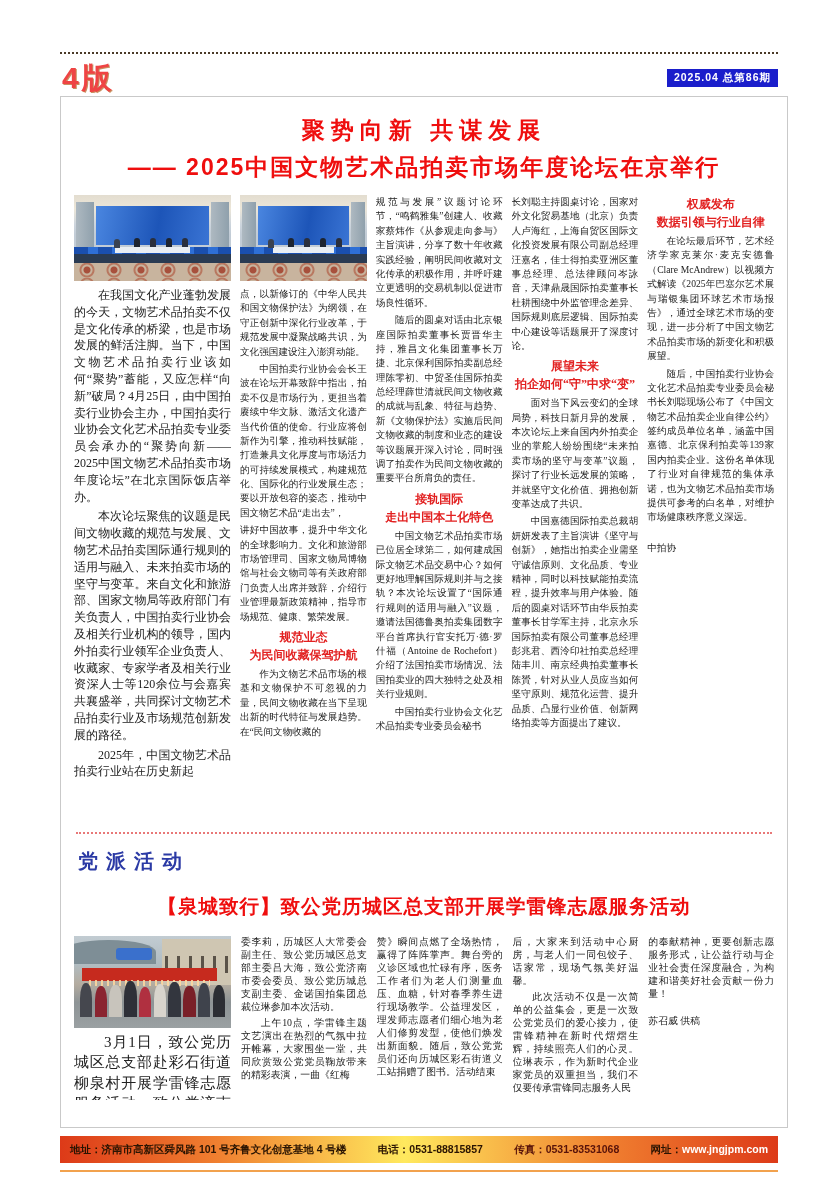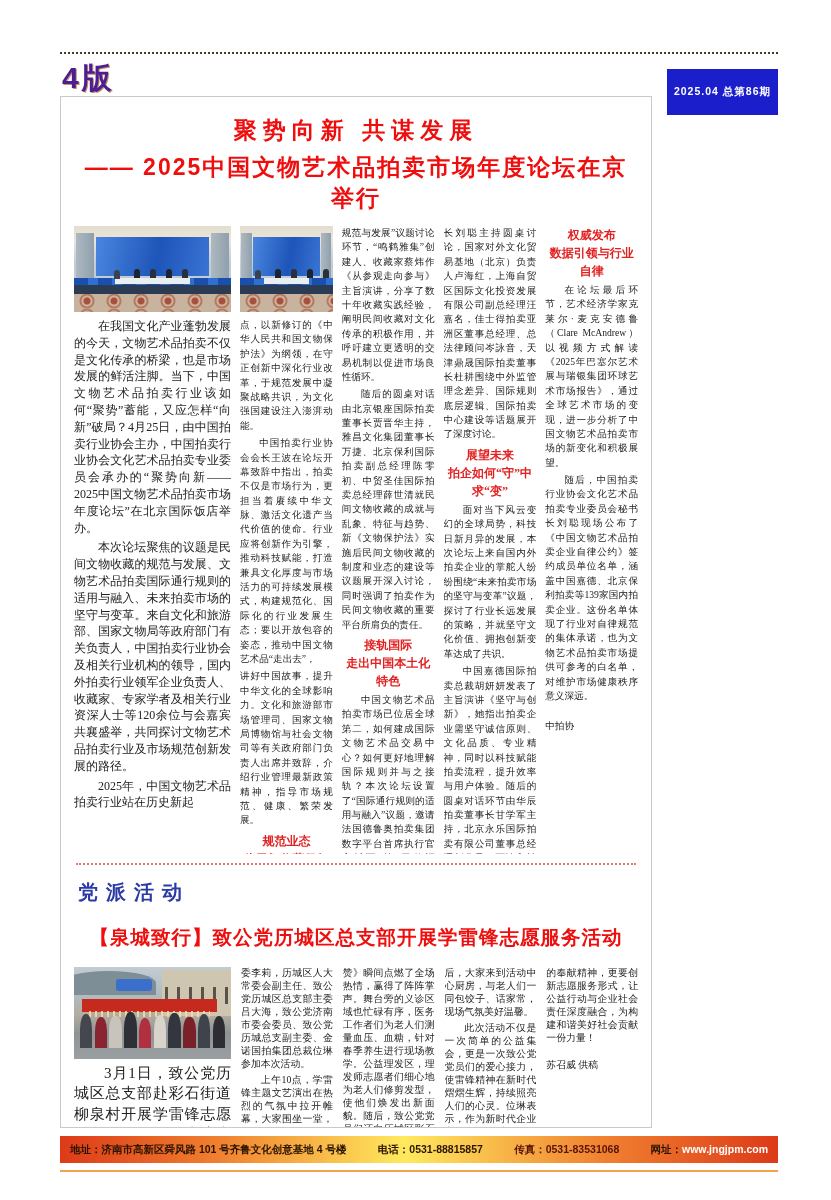--- a/index.html
+++ b/index.html
@@ -3,28 +3,28 @@
 <meta charset="utf-8">
 <style>
   html,body{margin:0;padding:0;background:#ffffff;}
   body{width:831px;height:1200px;position:relative;overflow:hidden;
        font-family:"Liberation Serif", serif;color:#222;}
   .page{position:absolute;inset:0;background:#fff;}
 
   
   .top-dotted{position:absolute;left:60px;top:52px;width:718px;border-top:2px dotted #4a3a28;}
   .page-label{position:absolute;left:62px;top:58px;font-family:"Liberation Sans",sans-serif;
-      font-weight:900;font-size:30px;color:#4c1d95;letter-spacing:3px;
+      font-weight:900;font-size:30px;color:#ef4444;letter-spacing:3px;
       text-shadow:1px 1px 0 #c89060;}
   .issue-badge{position:absolute;right:53px;top:69px;background:#1a1ecb;color:#fff;
       font-family:"Liberation Sans",sans-serif;font-size:10.5px;font-weight:bold;
-      padding:16px 7px;letter-spacing:1px;}
-
-  
-  .main-box{position:absolute;left:60px;top:96px;width:592px;height:1032px;
+      padding:2px 7px;letter-spacing:1px;}
+
+  
+  .main-box{position:absolute;left:60px;top:96px;width:728px;height:1032px;
       border:1px solid #c9c9c9;box-sizing:border-box;padding:8px 13px 0 13px;overflow:hidden;}
 
   
   .a1-title1{margin:10px 0 4px 0;text-align:center;font-family:"Liberation Sans",sans-serif;
       font-weight:900;font-size:23px;color:#ef0e0e;letter-spacing:6px;}
   .a1-title2{margin:6px 0 0 0;text-align:center;font-family:"Liberation Sans",sans-serif;
       font-weight:900;font-size:23px;color:#ef0e0e;letter-spacing:2px;}
   .a1cols{display:flex;gap:9px;height:628px;margin-top:12px;overflow:hidden;}
   .col{overflow:hidden;}
   .col-lead{width:157px;flex:0 0 157px;font-size:12px;line-height:1.4;}

